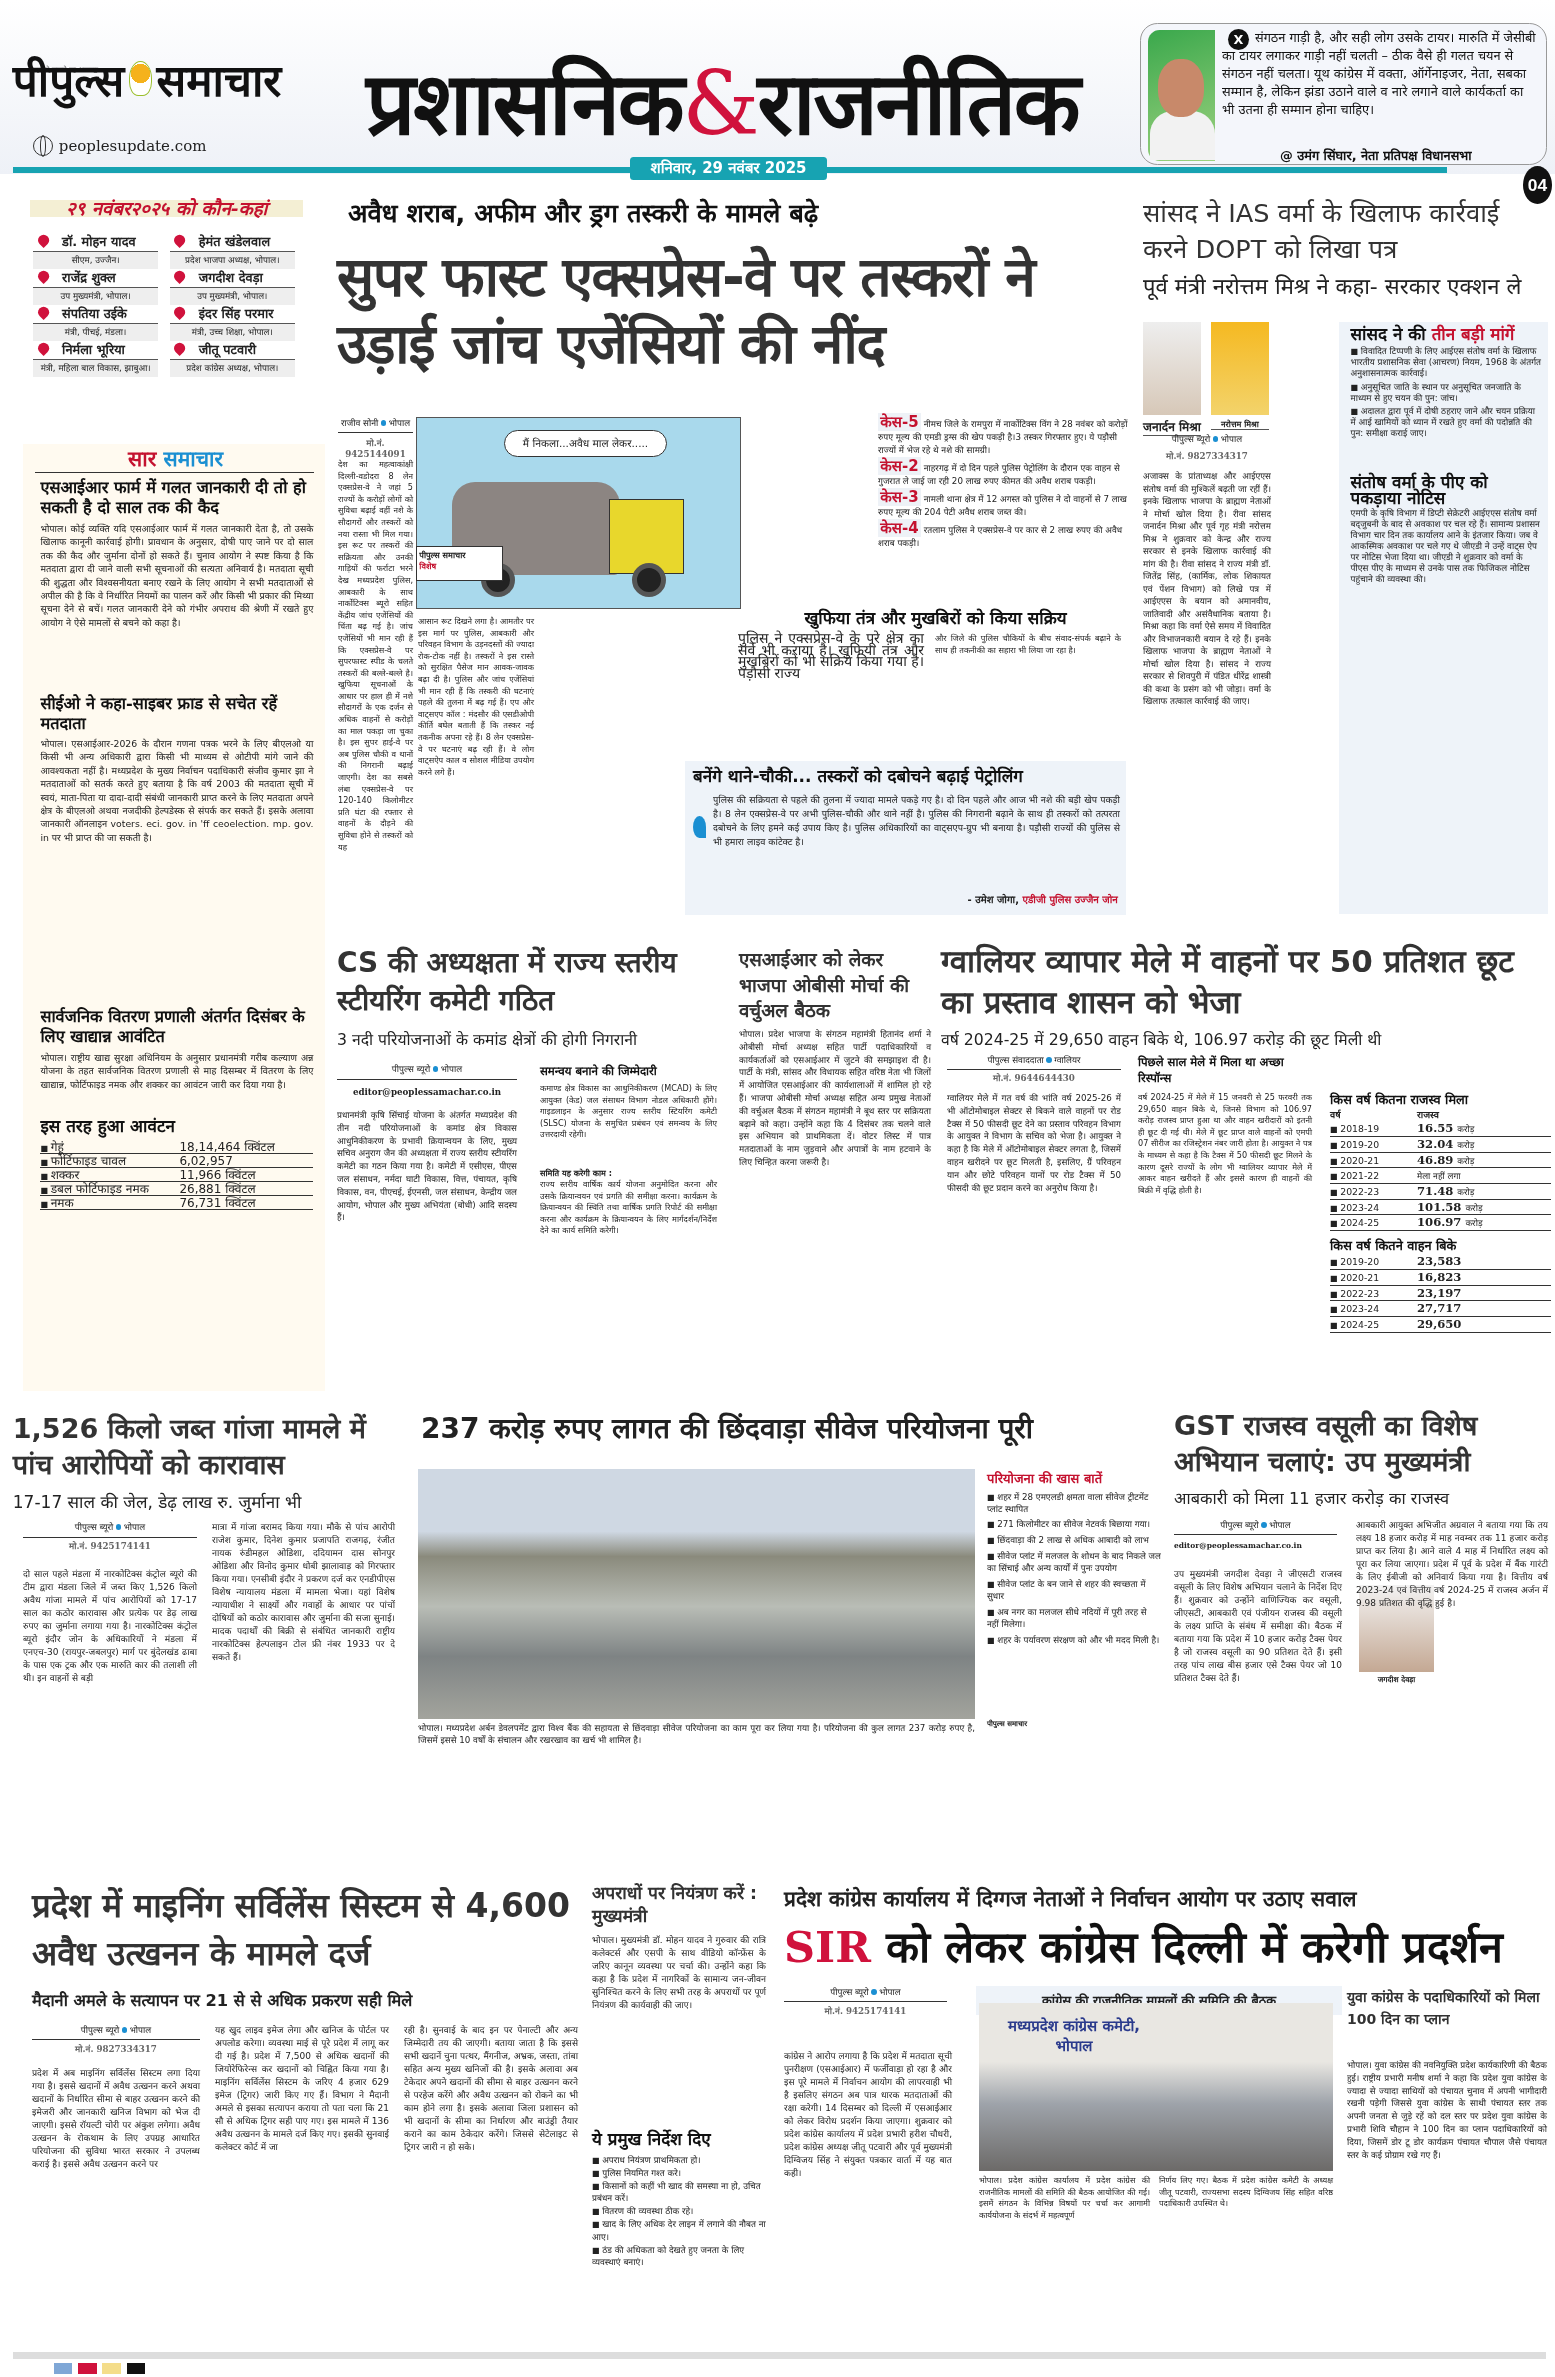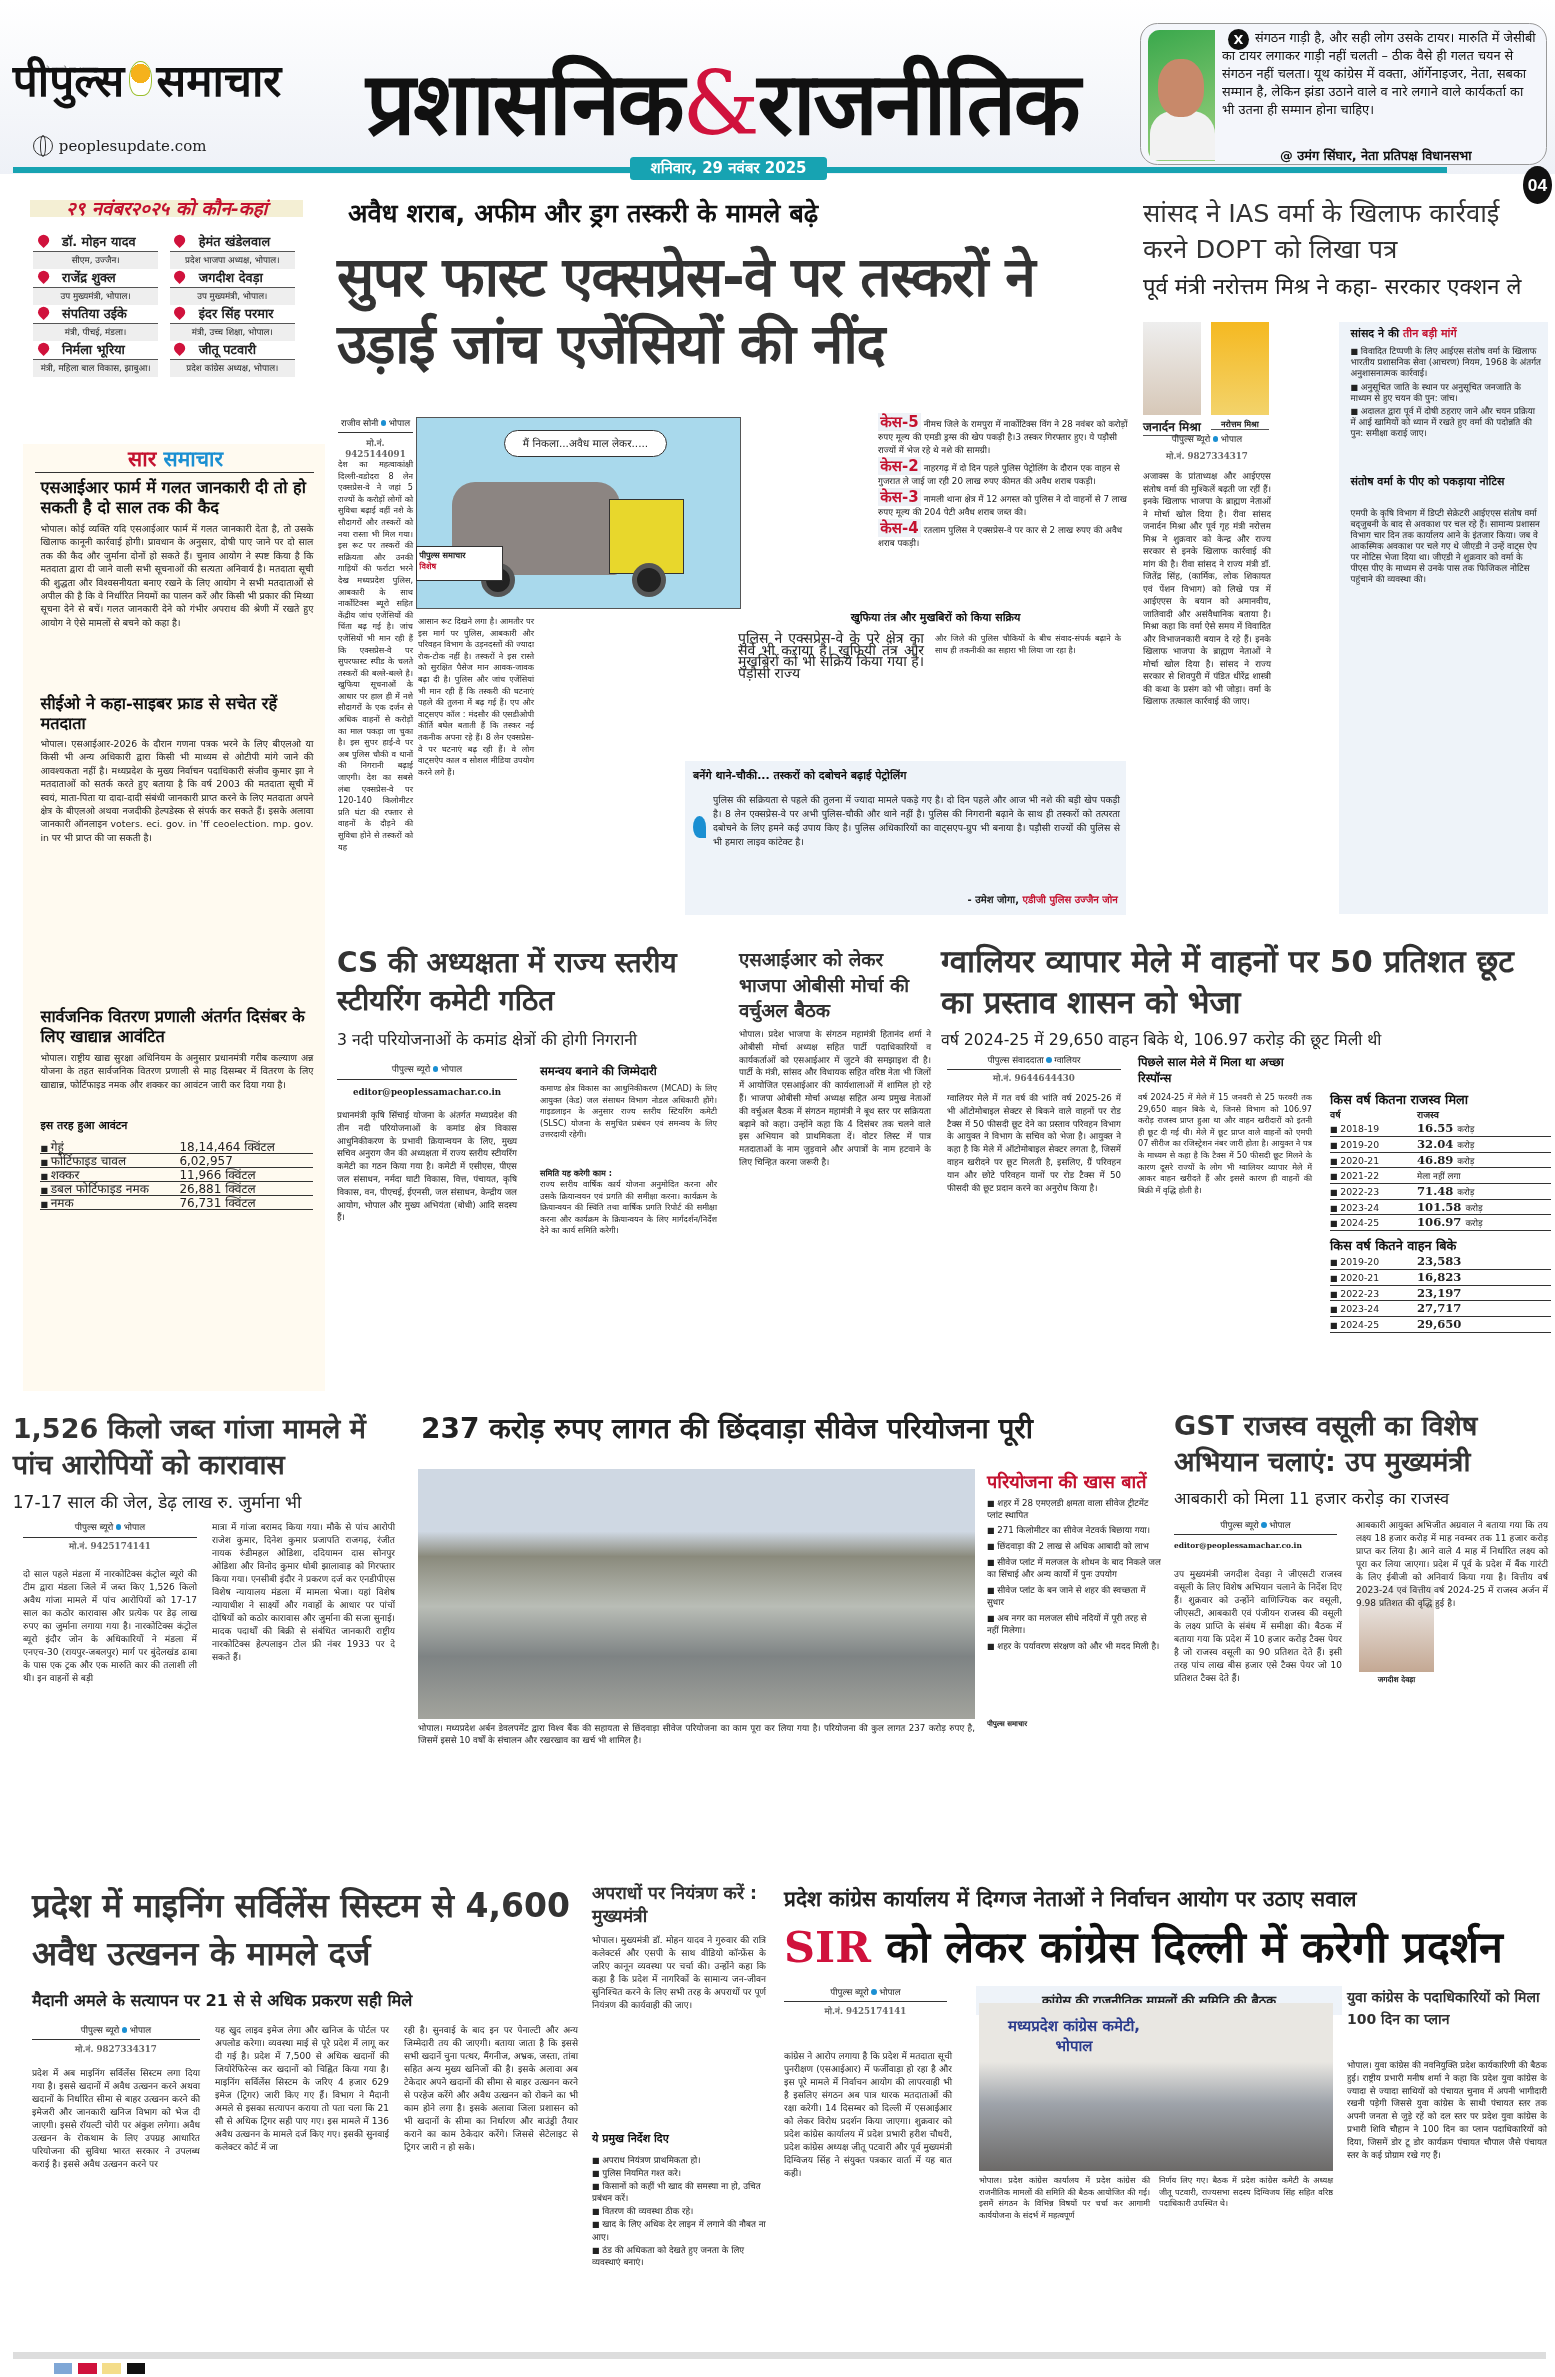--- a/index.html
+++ b/index.html
@@ -30,21 +30,21 @@
 .koun-title{left:17.4px;top:2.9px;width:273px;height:17.4px;background:#f4efd4;color:#c4122f;font-size:18.6px;font-style:italic;font-weight:bold;text-align:center;line-height:17.4px;font-family:"DejaVu Serif",serif}
 .koun-item{width:125px}
 .koun-item .nm{font-size:12.8px;font-weight:bold;height:18.6px;line-height:18.6px;border-bottom:0.6px solid #555;padding-left:29px;position:relative}
 .koun-item .pin{position:absolute;left:4.6px;top:2.3px;width:10.5px;height:10.5px;background:#d0123c;border-radius:50% 50% 50% 0;transform:rotate(-45deg)}
 .koun-item .rl{font-size:8.7px;background:#eee;height:17.4px;line-height:17.4px;text-align:center}
 .saar{left:23px;top:444px;width:302px;height:947px;background:#fffaf0}
 .saar-head{left:105px;top:0;font-size:21px;font-weight:bold}
 .saar-head .r{color:#c4122f}.saar-head .b{color:#1b8fd2}
 .hrule{height:1.2px;background:#333}
 .h2{font-weight:bold;font-size:16.3px;line-height:20px;color:#111}
-.h3{font-weight:bold;font-size:11px;line-height:16.3px;color:#111}
+.h3{font-weight:bold;font-size:17px;line-height:16.3px;color:#111}
 .alloc-row{display:flex;border-bottom:1.2px solid #333;font-size:12px;height:14px;line-height:14px}
 .alloc-row .k{width:139px}.alloc-row .v{flex:1}
 .bul:before{content:"■ ";font-size:8.1px}
 .lead-kicker{left:348px;top:195px;font-size:25.6px;font-weight:bold;color:#111;white-space:nowrap}
 .lead-head{left:337px;top:244px;width:796px;font-size:55px;font-weight:bold;line-height:67px;color:#333;letter-spacing:-1.2px}
 .byline{font-size:8.7px;text-align:center;color:#222}
 .byline .dot{display:inline-block;width:5.8px;height:5.8px;border-radius:50%;background:#1b8fd2;margin:0 2.3px}
 .mob{font-size:8.7px;text-align:center;color:#666;font-family:"DejaVu Serif",serif;font-weight:bold}
 .cartoon{left:416px;top:417px;width:325px;height:192px;background:#a9d9ec;border:1.2px solid #555;overflow:hidden}
 .truck-body{left:35px;top:64px;width:168px;height:93px;background:#8c8582;border-radius:23px 23px 5.8px 5.8px}
@@ -313,21 +313,21 @@
 <div class="abs hrule" style="left:23px;top:1537px;width:174px;height:0.6px"></div>
 <div class="abs mob" style="left:23px;top:1540px;width:174px">मो.नं. 9425174141</div>
 <div class="abs coltext" style="left:23px;top:1568px;width:174px;font-size:9px;line-height:13px">दो साल पहले मंडला में नारकोटिक्स कंट्रोल ब्यूरो की टीम द्वारा मंडला जिले में जब्त किए 1,526 किलो अवैध गांजा मामले में पांच आरोपियों को 17-17 साल का कठोर कारावास और प्रत्येक पर डेढ़ लाख रुपए का जुर्माना लगाया गया है। नारकोटिक्स कंट्रोल ब्यूरो इंदौर जोन के अधिकारियों ने मंडला में एनएच-30 (रायपुर-जबलपुर) मार्ग पर बुंदेलखंड ढाबा के पास एक ट्रक और एक मारुति कार की तलाशी ली थी। इन वाहनों से बड़ी</div>
 <div class="abs coltext" style="left:212px;top:1521px;width:183px;font-size:9px;line-height:13px">मात्रा में गांजा बरामद किया गया। मौके से पांच आरोपी राजेश कुमार, दिनेश कुमार प्रजापति राजगढ़, रंजीत नायक रुंडीमहल ओडिशा, ददियामन दास सोनपुर ओडिशा और विनोद कुमार धोबी झालावाड़ को गिरफ्तार किया गया। एनसीबी इंदौर ने प्रकरण दर्ज कर एनडीपीएस विशेष न्यायालय मंडला में मामला भेजा। यहां विशेष न्यायाधीश ने साक्ष्यों और गवाहों के आधार पर पांचों दोषियों को कठोर कारावास और जुर्माना की सजा सुनाई। मादक पदार्थों की बिक्री से संबंधित जानकारी राष्ट्रीय नारकोटिक्स हेल्पलाइन टोल फ्री नंबर 1933 पर दे सकते हैं।</div>
 
 <div class="abs" style="left:421px;top:1408px;width:743px;font-size:28px;font-weight:bold;color:#222;white-space:nowrap">237 करोड़ रुपए लागत की छिंदवाड़ा सीवेज परियोजना पूरी</div>
 <div class="abs sewage-photo"></div>
 <div class="abs coltext" style="left:418px;top:1722px;width:557px;font-size:8.7px;line-height:12.2px">भोपाल। मध्यप्रदेश अर्बन डेवलपमेंट द्वारा विश्व बैंक की सहायता से छिंदवाड़ा सीवेज परियोजना का काम पूरा कर लिया गया है। परियोजना की कुल लागत 237 करोड़ रुपए है, जिसमें इससे 10 वर्षों के संचालन और रखरखाव का खर्च भी शामिल है।</div>
 <div class="abs" style="left:987px;top:1719px;width:58px;font-size:7px;font-weight:bold">पीपुल्स समाचार</div>
 <div class="abs" style="left:987px;top:1469px;width:174px">
-  <div style="color:#c4122f;font-weight:bold;font-size:18px">परियोजना की खास बातें</div>
+  <div style="color:#c4122f;font-weight:bold;font-size:13px">परियोजना की खास बातें</div>
   <div id="facts">
       <div class="bul" style="font-size: 8.7px; line-height: 12.2px; margin: 3.5px 0px;">शहर में 28 एमएलडी क्षमता वाला सीवेज ट्रीटमेंट प्लांट स्थापित</div>
       <div class="bul" style="font-size: 8.7px; line-height: 12.2px; margin: 3.5px 0px;">271 किलोमीटर का सीवेज नेटवर्क बिछाया गया।</div>
       <div class="bul" style="font-size: 8.7px; line-height: 12.2px; margin: 3.5px 0px;">छिंदवाड़ा की 2 लाख से अधिक आबादी को लाभ</div>
       <div class="bul" style="font-size: 8.7px; line-height: 12.2px; margin: 3.5px 0px;">सीवेज प्लांट में मलजल के शोधन के बाद निकले जल का सिंचाई और अन्य कार्यों में पुनः उपयोग</div>
       <div class="bul" style="font-size: 8.7px; line-height: 12.2px; margin: 3.5px 0px;">सीवेज प्लांट के बन जाने से शहर की स्वच्छता में सुधार</div>
       <div class="bul" style="font-size: 8.7px; line-height: 12.2px; margin: 3.5px 0px;">अब नगर का मलजल सीधे नदियों में पूरी तरह से नहीं मिलेगा।</div>
       <div class="bul" style="font-size: 8.7px; line-height: 12.2px; margin: 3.5px 0px;">शहर के पर्यावरण संरक्षण को और भी मदद मिली है।</div>
     </div>
 </div>

